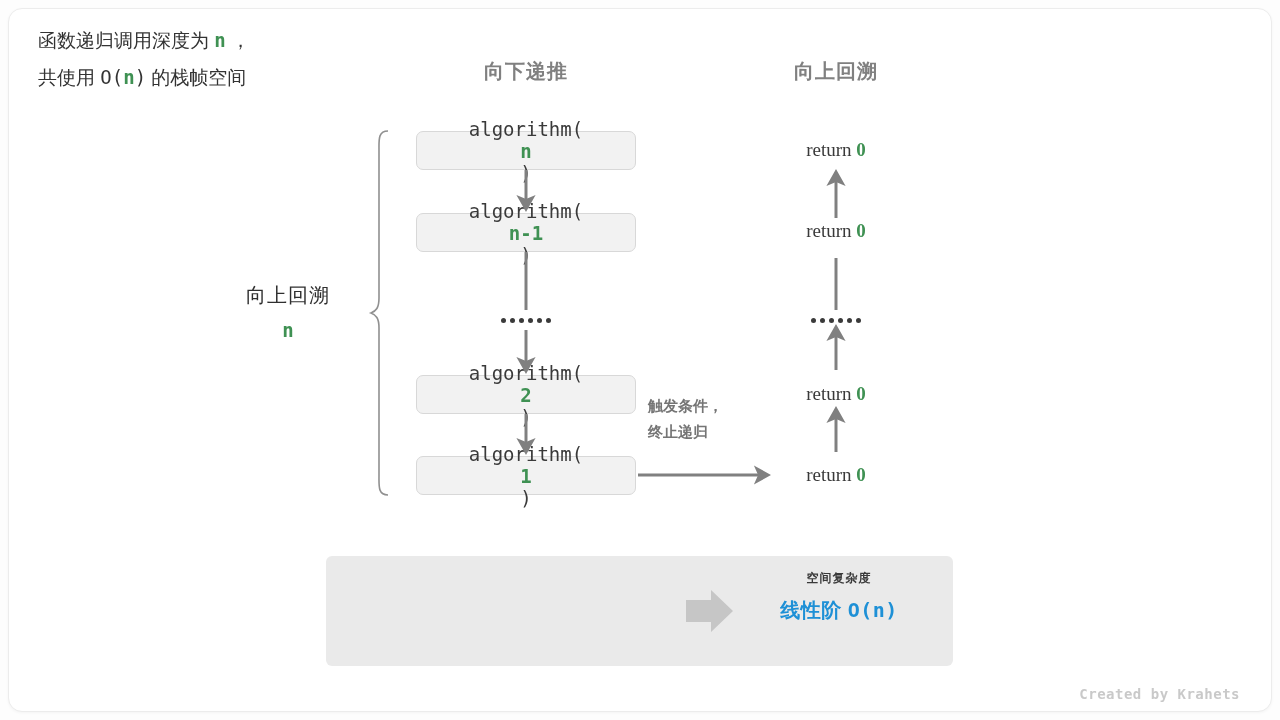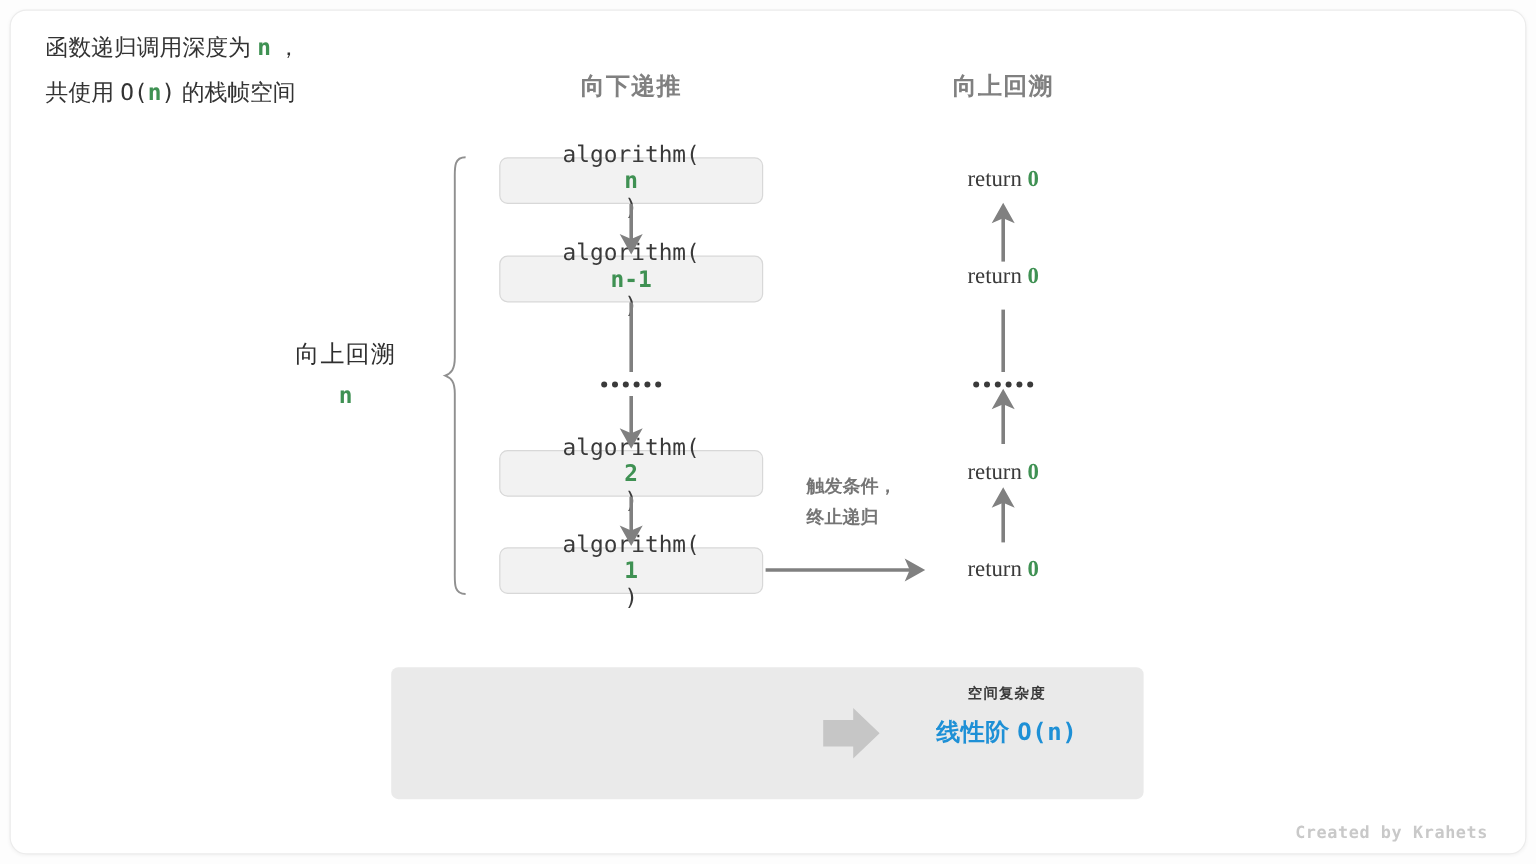--- a/index.html
+++ b/index.html
@@ -263,21 +263,21 @@
 
   <div class="dots" style="left:836px; top:318px;">
     <i></i>
       <i></i>
       <i></i>
       <i></i>
       <i></i>
       <i></i>
   </div>
 
-  <div class="trigger-note" style="left:672px; top:393px;">
+  <div class="trigger-note" style="left:648px; top:393px;">
     <div>触发条件，</div>
     <div>终止递归</div>
   </div>
 
   <svg class="overlay">
     <defs>
       <marker id="ah" markerWidth="8" markerHeight="8" refX="4.2" refY="4" orient="auto" markerUnits="strokeWidth">
         <path d="M0.5,0.8 L6.2,4 L0.5,7.2 L1.9,4 Z" fill="#808080"></path>
       </marker>
     </defs>

